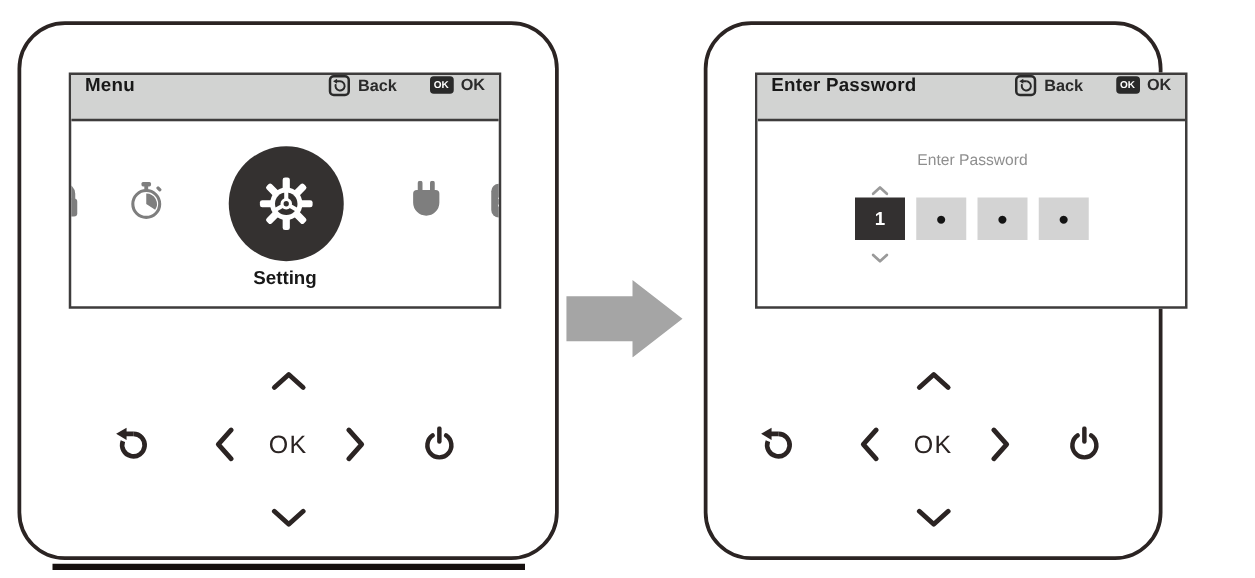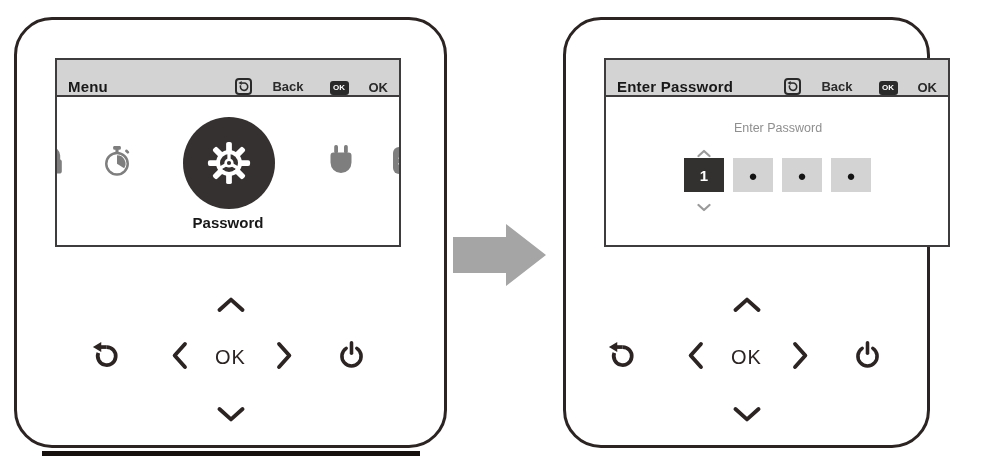--- a/index.html
+++ b/index.html
@@ -9,23 +9,23 @@
   
   .device { position:absolute; top:17px; height:431px; border:3px solid #2b2423; border-radius:38px; background:#fff; }
   #device-left  { left:14px;  width:433px; }
   #device-right { left:563px; width:367px; }
 
   
   .screen { position:absolute; left:38px; top:38px; width:346px; height:189px;
             border:2px solid #3e3c3c; background:#fff; overflow:hidden;
             display:flex; flex-direction:column; }
   .screen-header { height:37px; flex:none; background:#d2d3d2; border-bottom:2px solid #3e3c3c;
-                   display:flex; align-items:flex-end; padding:0 11px; }
+                   display:flex; align-items:flex-start; padding:0 11px; }
   .screen-title { flex:1; font-size:15px; font-weight:bold; color:#181818; letter-spacing:0.2px; }
-  .hint-group { display:flex; align-items:center; gap:20px; margin-left:9px;padding-left:17px; }
+  .hint-group { display:flex; align-items:center; gap:6px; margin-left:9px;padding-left:17px; }
   .back-badge { width:17px; height:17px; border:2px solid #2a2a2a; border-radius:4px;
                 display:flex; align-items:center; justify-content:center; color:#2a2a2a; }
   .ok-badge { min-width:19px; height:14px; background:#2a2a2a; border-radius:3px; color:#fff;
               font-size:8px; font-weight:bold; display:flex; align-items:center; justify-content:center; padding:0 2px; }
   .hint-label { font-size:13px; font-weight:600; color:#2a2a2a; }
 
   .screen-body { position:relative; flex:1; }
 
   
   .menu-icon { position:absolute; top:66px; transform:translate(-50%,-50%); color:#7e7e7e; }
@@ -146,21 +146,21 @@
                   <path d="M4.5,10.5 a3,3 0 0 1 3,-3 h15 a3,3 0 0 1 3,3 v7 a10.5,10.5 0 0 1 -21,0 z"></path>
                 </g>
               </svg>
             <span class="plug-letter">e</span>
           </span>
         </span>
 
         <span class="partial-icon">
           <span>3</span>
         </span>
-        <div class="selected-label">Password</div>
+        <div class="selected-label">Setting</div>
       </div>
     </div>
 
     <button class="ctrl-btn ctrl-up">
       <svg width="30" height="17" viewBox="0 0 24 14">
           <polyline points="2.5,11.5 12,3 21.5,11.5" fill="none" stroke="currentColor" stroke-width="3.2" stroke-linecap="round" stroke-linejoin="round"></polyline>
         </svg>
     </button>
     <div class="ctrl-row">
       <button class="ctrl-btn btn-back">

